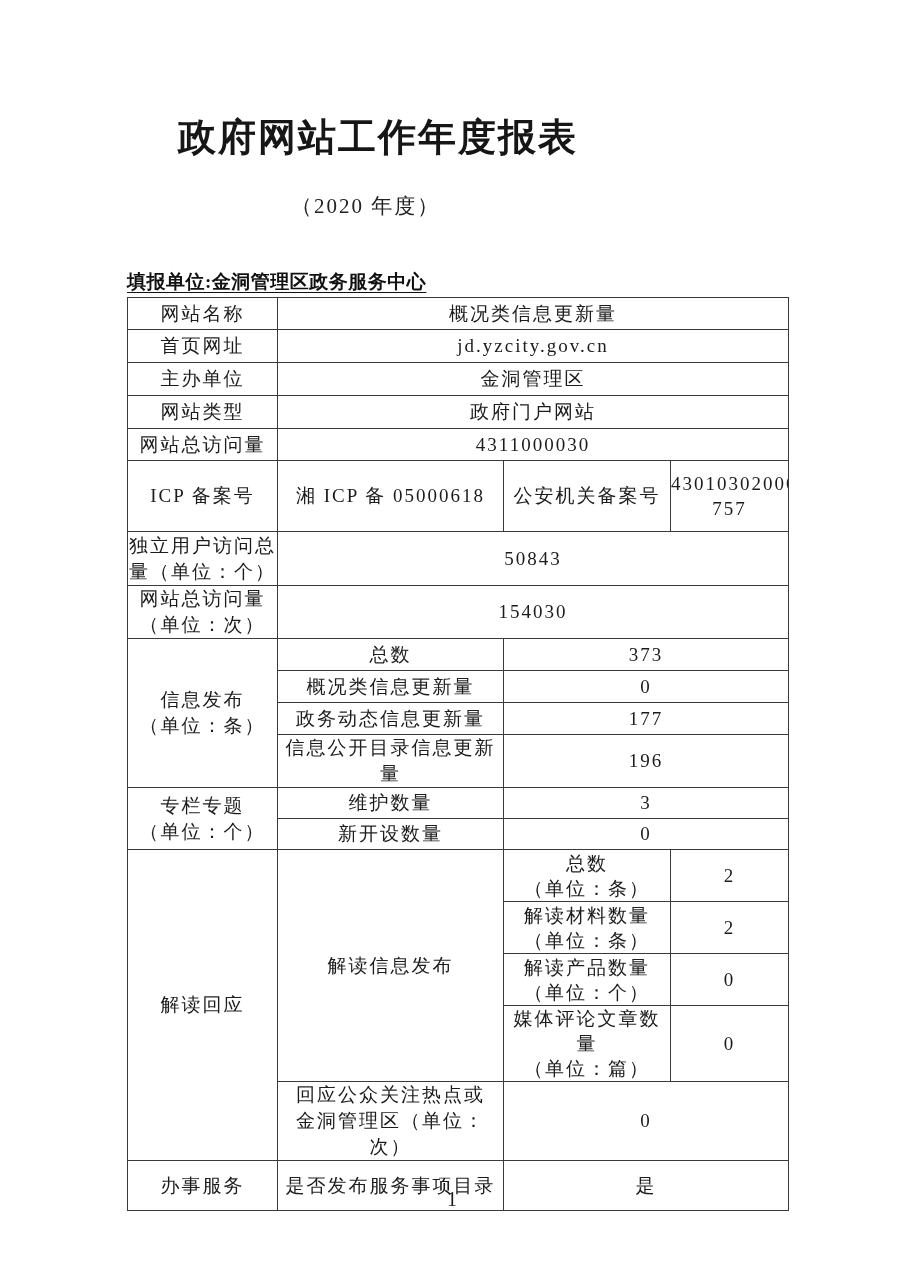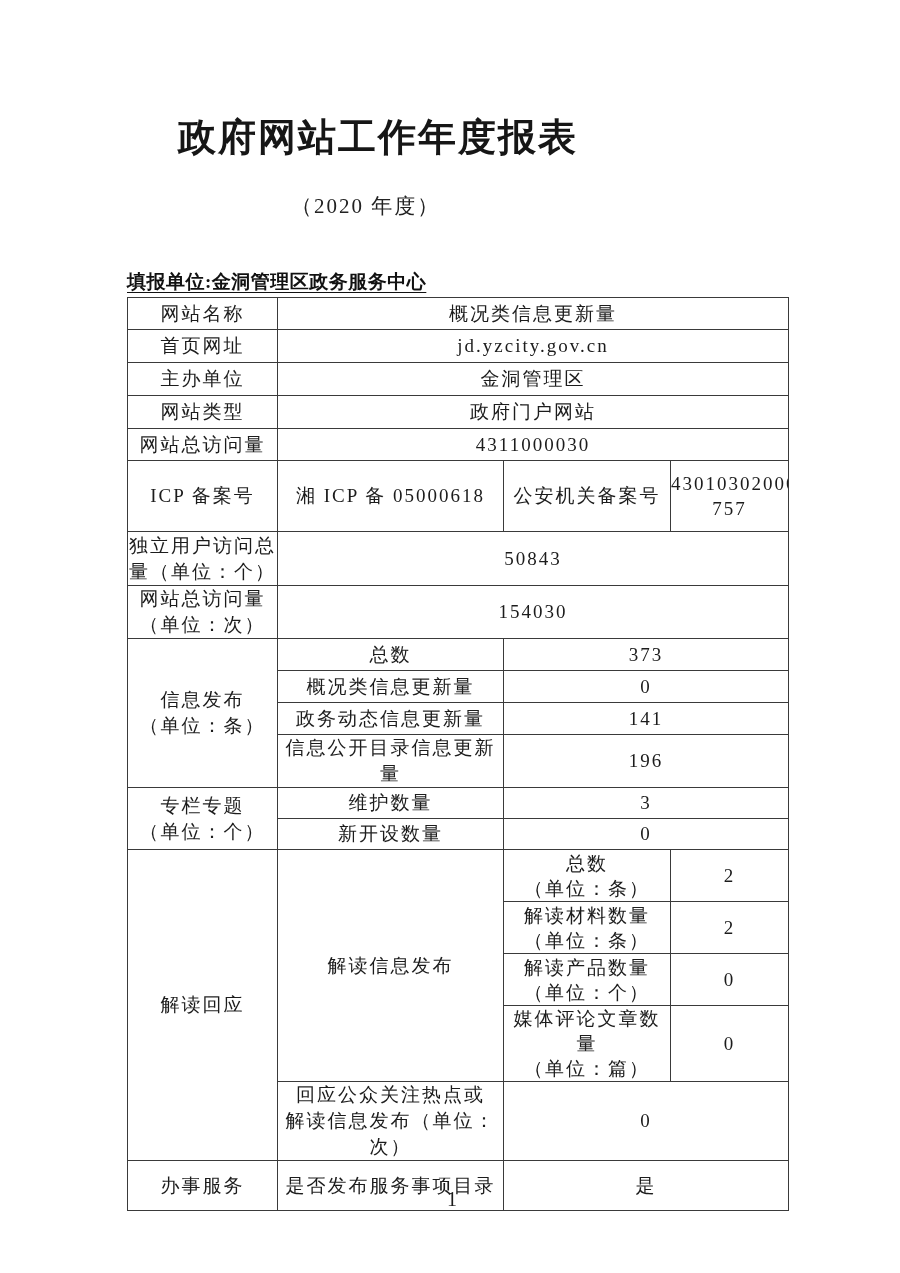--- a/index.html
+++ b/index.html
@@ -147,21 +147,21 @@
       </td>
       <td>总数</td>
       <td colspan="2" class="num">373</td>
     </tr>
     <tr class="h32">
       <td>概况类信息更新量</td>
       <td colspan="2" class="num">0</td>
     </tr>
     <tr class="h32">
       <td>政务动态信息更新量</td>
-      <td colspan="2" class="num">141</td>
+      <td colspan="2" class="num">177</td>
     </tr>
     <tr class="h32">
       <td>信息公开目录信息更新量</td>
       <td colspan="2" class="num">196</td>
     </tr>
 
     <tr class="h31">
       <td rowspan="2" class="line">
         <div>专栏专题</div>
         <div>（单位：个）</div>
@@ -200,21 +200,21 @@
     <tr class="h52">
       <td class="line-sm">
         <div>媒体评论文章数量</div>
         <div>（单位：篇）</div>
       </td>
       <td class="num">0</td>
     </tr>
     <tr class="h77">
       <td class="line">
         <div>回应公众关注热点或</div>
-        <div>解读信息发布（单位：</div>
+        <div>金洞管理区（单位：</div>
         <div>次）</div>
       </td>
       <td colspan="2" class="num">0</td>
     </tr>
 
     <tr class="h50">
       <td class="valign-bottom">办事服务</td>
       <td class="valign-top">是否发布服务事项目录</td>
       <td colspan="2" class="valign-top">是</td>
     </tr>

